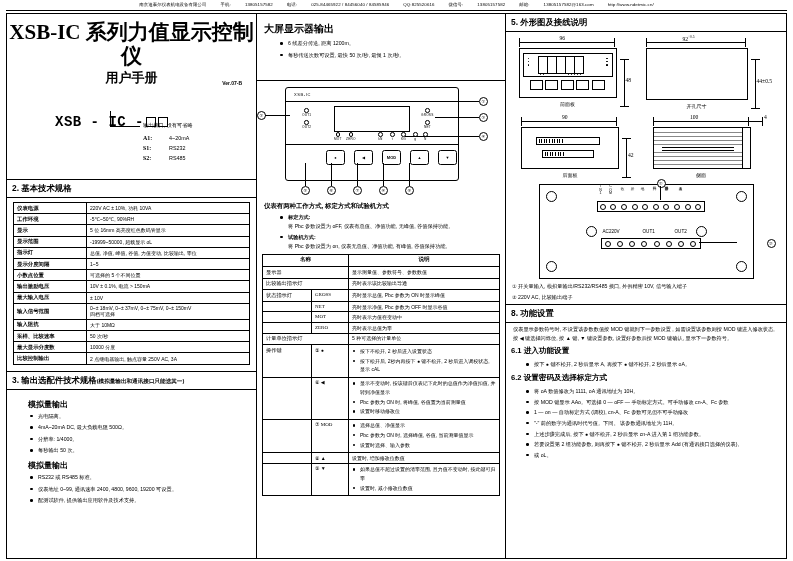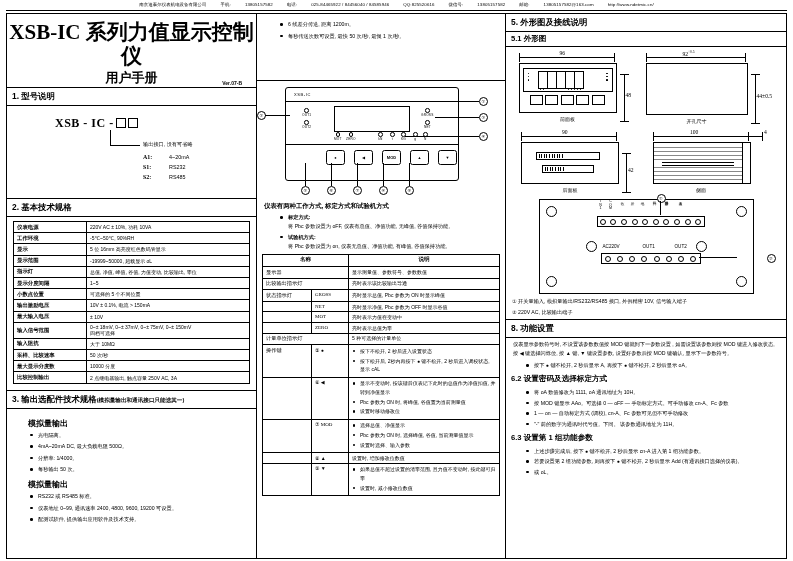--- a/index.html
+++ b/index.html
@@ -44,22 +44,22 @@
   }
   .title-sub{
     font-size:13px;font-weight:bold;text-align:center;margin:1px 0 0 0;
     position:relative;
   }
   .ver{position:absolute;right:14px;bottom:1px;font-size:5px;font-weight:bold;}
 
   
   .model-box{height:92px;position:relative;}
   .model-code{
-    font-family:Liberation Serif, serif;
-    font-weight:bold;font-size:12px;position:absolute;left:48px;top:10px;letter-spacing:.5px;
+    font-family:Liberation Mono, monospace;
+    font-weight:bold;font-size:14px;position:absolute;left:48px;top:27px;letter-spacing:.5px;
   }
   .sqr{display:inline-block;width:8px;height:8px;border:1.4px solid #000;vertical-align:-1px;margin-left:2px;}
   .leader{position:absolute;left:103px;top:24px;width:1.2px;height:16px;background:#000;}
   .leader2{position:absolute;left:103px;top:39px;width:30px;height:1.2px;background:#000;}
   .mlist{position:absolute;left:136px;top:33px;font-size:5px;line-height:10px;}
   .mlist .r{display:flex;}
   .mlist .k{width:26px;font-family:"Liberation Serif",serif;font-weight:bold;font-size:6px;}
   .mlist .v{font-size:5.4px;}
 
   
@@ -178,21 +178,20 @@
         <div class="title-main">
           <span>XSB-IC</span>
           <span>系列力值显示控制仪</span>
         </div>
         <div class="title-sub">
           <span>用户手册</span>
           <span class="ver">Ver.07-B</span>
         </div>
       </div>
 
-      <div class="sec-h">1. 型号说明</div>
 
       <div class="model-box band">
         <div class="model-code">
           <span>XSB - IC -</span><span class="sqr"></span><span class="sqr"></span>
         </div>
         <div class="leader"></div>
         <div class="leader2"></div>
         <div class="mlist">
           <div style="font-size:5.2px;margin-bottom:3px;">输出接口, 没有可省略</div>
           <div class="r">
@@ -292,20 +291,21 @@
             <li>RS232 或 RS485 标准。</li>
             <li>仪表地址 0~99, 通讯速率 2400, 4800, 9600, 19200 可设置。</li>
             <li>配测试软件, 提供输出应用软件及技术支持。</li>
           </ul>
       </div>
     </div>
 
     <div class="col col-m">
 
       <div class="pad band" style="height:58px;">
+        <div style="font-weight:bold;font-size:10px;margin:4px 0 3px 0;">大屏显示器输出</div>
         <ul class="b" id="bigdisp-items">
             <li>6 线差分传送, 距离 1200m。</li>
             <li>每秒传送次数可设置, 最快 50 次/秒, 最慢 1 次/秒。</li>
           </ul>
       </div>
 
 
       <div class="panel-area">
         <div class="device">
           <div class="brand">XSB-IC</div>
@@ -499,21 +499,20 @@
                 </td>
               </tr>
             </tbody>
         </table>
       </div>
     </div>
 
     <div class="col col-r">
 
       <div class="sec-h" style="border-top:none;">5. 外形图及接线说明</div>
-      <div class="sub-h band">5.1 外形图</div>
 
       <div class="draw-row">
         <div class="draw">
           <div style="display:flex;align-items:flex-end;justify-content:center;gap:2px;">
             <div>
               <div style="position:relative;height:12px;">
                 <div style="position:absolute;left:0;top:6px;width:96px;height:.9px;background:#000;"></div>
                 <div style="position:absolute;left:0;top:2px;width:.9px;height:9px;background:#000;"></div>
                 <div style="position:absolute;left:95px;top:2px;width:.9px;height:9px;background:#000;"></div>
                 <div class="dimtxt" style="position:absolute;left:38px;top:-1px;background:#fff;padding:0 3px;">96</div>
@@ -723,33 +722,33 @@
         <div class="footnote">② 220V AC, 比较输出端子</div>
       </div>
 
       <div class="sec-h notop">8. 功能设置</div>
 
       <div class="p6">
         <span class="ind">仪表显示参数符号时, 不设置该参数数值按 MOD 键就到下一参数设置 , 如需设置该参数则按 MOD 键进入修改状态,</span>
         <span class="ind">按 ◀ 键选择闪烁位, 按 ▲ 键, ▼ 键设置参数, 设置好参数后按 MOD 键确认, 显示下一参数符号。</span>
       </div>
 
+      <div class="sub-h">6.1 进入功能设置</div>
       <ul class="b tight" id="s61" style="padding-left:20px;">
           <li>按下 ● 键不松开, 2 秒后显示 A, 再按下 ● 键不松开, 2 秒后显示 oA。</li>
         </ul>
 
       <div class="sub-h">6.2 设置密码及选择标定方式</div>
       <ul class="b tight" id="s62" style="padding-left:20px;">
           <li>将 oA 数值修改为 1111, oA 通讯地址为 10H。</li>
           <li>按 MOD 键显示 AAo。可选择 0 — oFF — 手动标定方式。可手动修改 cn-A、Fc 参数</li>
           <li>1 — on — 自动标定方式 (调校), cn-A、Fc 参数可见但不可手动修改</li>
           <li>"-" 前的数字为通讯时代号值。下同。  该参数通讯地址为 11H。</li>
         </ul>
 
-      <div class="sub-h">6.3 设置第 1 组功能参数</div>
       <ul class="b tight" id="s63" style="padding-left:20px;">
           <li>上述步骤完成后, 按下 ● 键不松开, 2 秒后显示 cn-A 进入第 1 组功能参数。</li>
           <li>若要设置第 2 组功能参数, 则再按下 ● 键不松开, 2 秒后显示 Add (有通讯接口选择的仪表),</li>
           <li>或 oL。</li>
         </ul>
     </div>
 
   </div>
 </div>
 

